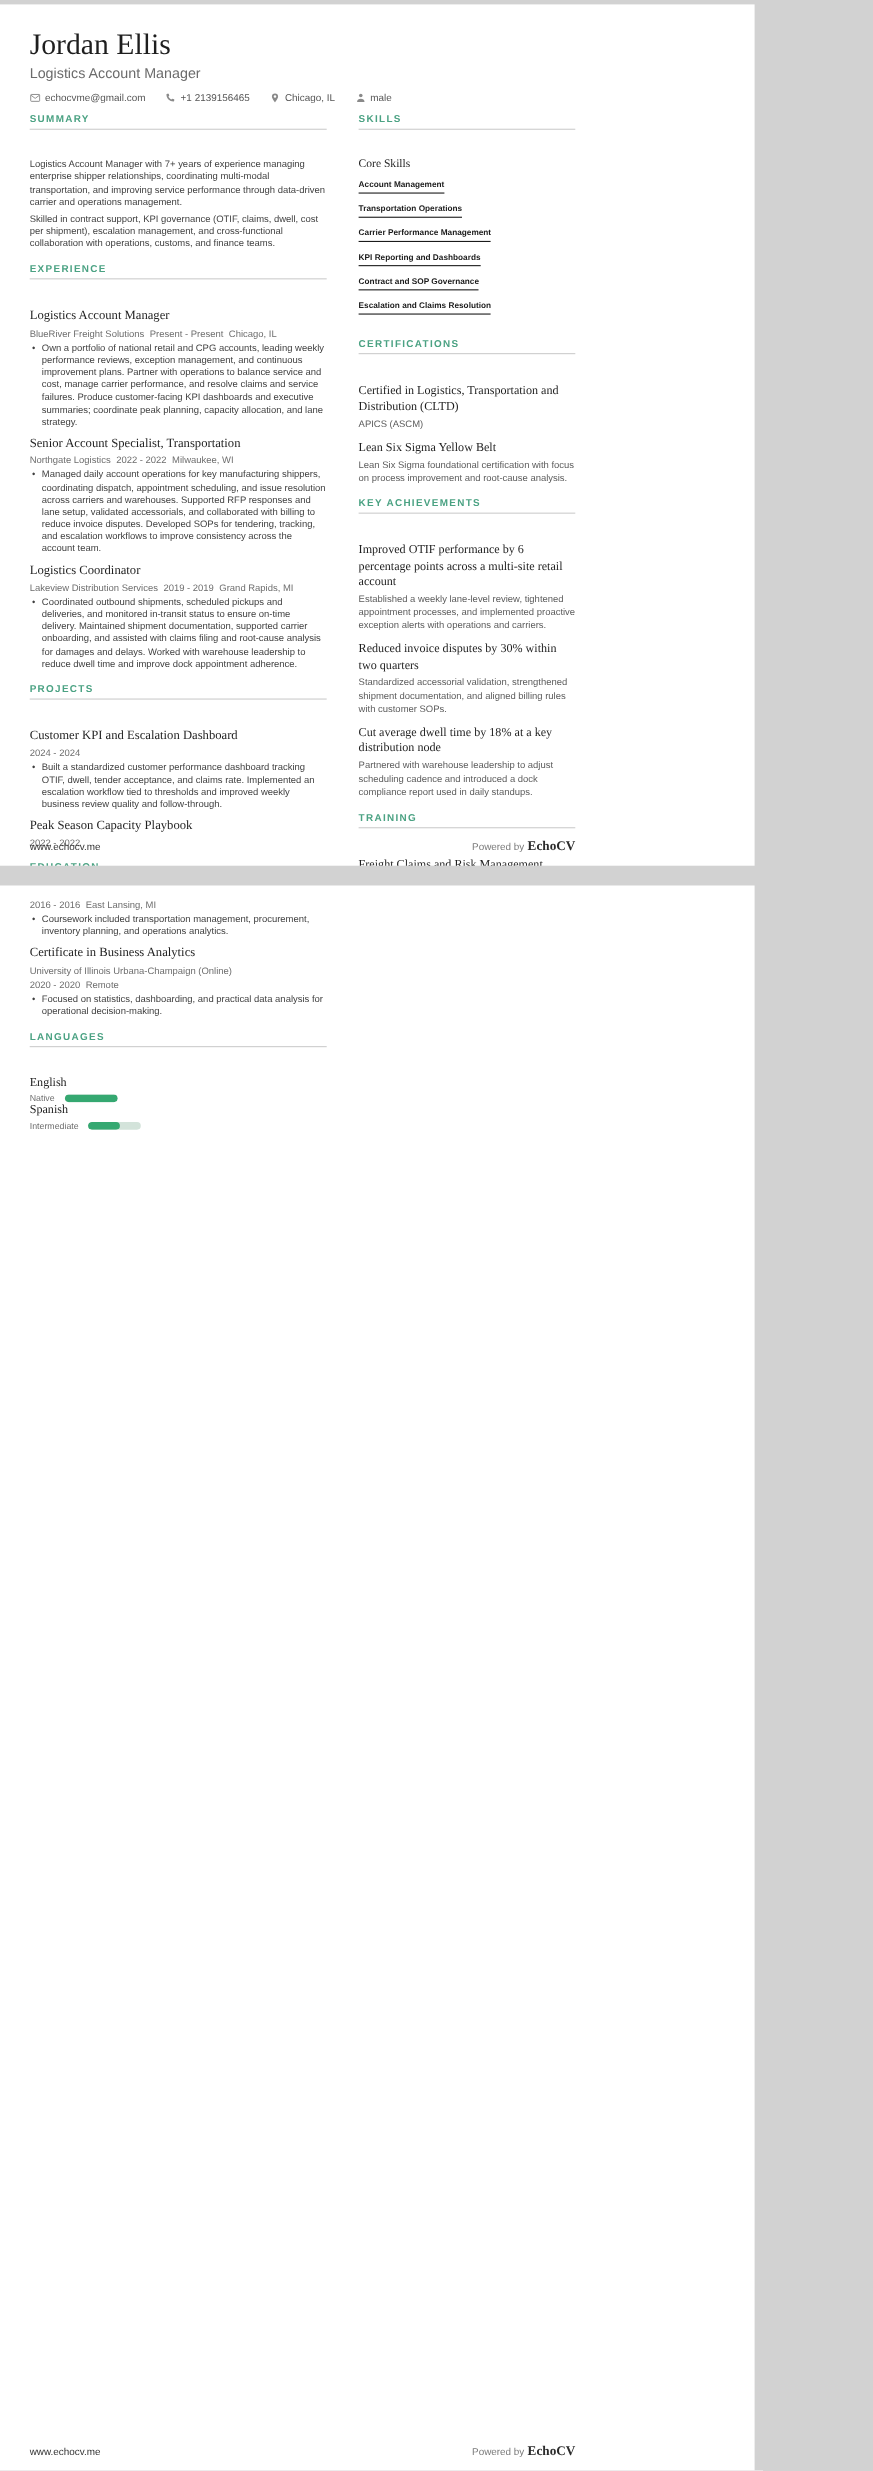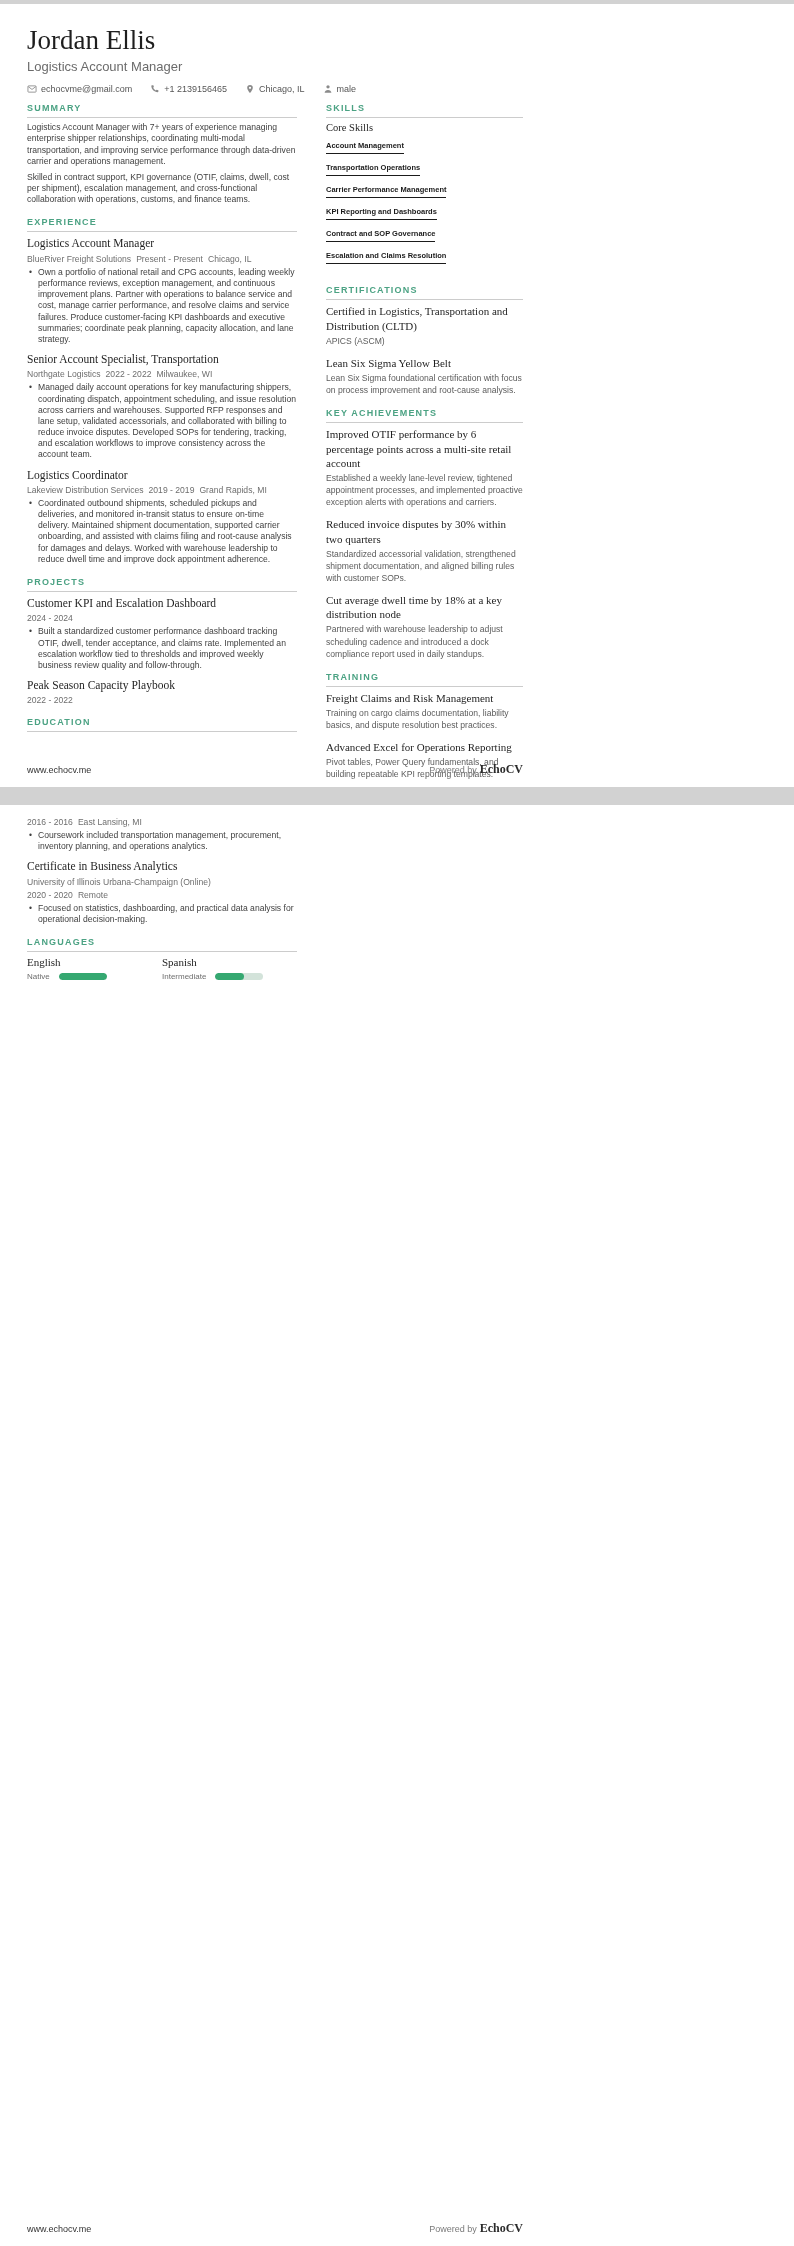--- a/index.html
+++ b/index.html
@@ -5,21 +5,21 @@
   * { margin:0; padding:0; box-sizing:border-box; }
   html,body { width:794px; }
   body {
     background:#d2d2d2;
     font-family:"Liberation Sans", sans-serif;
     -webkit-font-smoothing:antialiased;
   }
   .canvas { width:794px; }
   .page {
     background:#ffffff;
-    width:794px;
+    width:686px;
     position:relative;
     overflow:hidden;
   }
   .page1 { height:783px; margin-top:4px; }
   .page2 { height:1441px; margin-top:18px; }
   .content { padding-left:27px; width:523px; }
 
   
   .header { padding-top:21px; }
   .name {
@@ -37,21 +37,21 @@
   
   .cols { display:flex; gap:29px; margin-top:9px; }
   .col-left { width:270px; flex:0 0 270px; }
   .col-right { width:197px; flex:0 0 197px; }
 
   
   .sec { margin-top:12px; }
   .sec:first-child { margin-top:0; }
   .sec-head {
     color:#4ba283; font-size:9px; font-weight:700; letter-spacing:1.2px;
-    padding-bottom:4px; border-bottom:1px solid #cccccc; margin-bottom:4px;
+    padding-bottom:4px; border-bottom:1px solid #cccccc; margin-bottom:26px;
   }
   .body-text { font-size:8.6px; line-height:1.3; color:#3f3f3f; margin-bottom:5px; }
 
   .item-title {
     font-family:"Liberation Serif", serif;
     font-size:11.5px; font-weight:400; color:#1f1f1f; line-height:1.25;
     margin-top:7px;
   }
   .item-title.first { margin-top:0; }
   .meta-row {
@@ -92,21 +92,21 @@
   .footer-brand {
     font-family:"Liberation Serif", serif;
     font-size:12px; color:#2b2b2b; font-weight:600; margin-left:3px;
   }
 
   
   .p2-content { padding-left:27px; padding-top:9px; width:297px; }
   .p2-left { width:270px; }
 
   
-  .lang-row-wrap { display:flex; }
+  .lang-row-wrap { display:flex;flex-direction:column; }
   .lang-block { width:136px; }
   .lang-name {
     font-family:"Liberation Serif", serif;
     font-size:11px; color:#1f1f1f; margin-bottom:4px;
   }
   .lang-line { display:flex; align-items:center; gap:9px; }
   .lang-level { font-size:8px; color:#6e6e6e; }
   .lang-bar {
     width:48px; height:7px; border-radius:4px;
     background:#d3e3da; overflow:hidden; position:relative;

